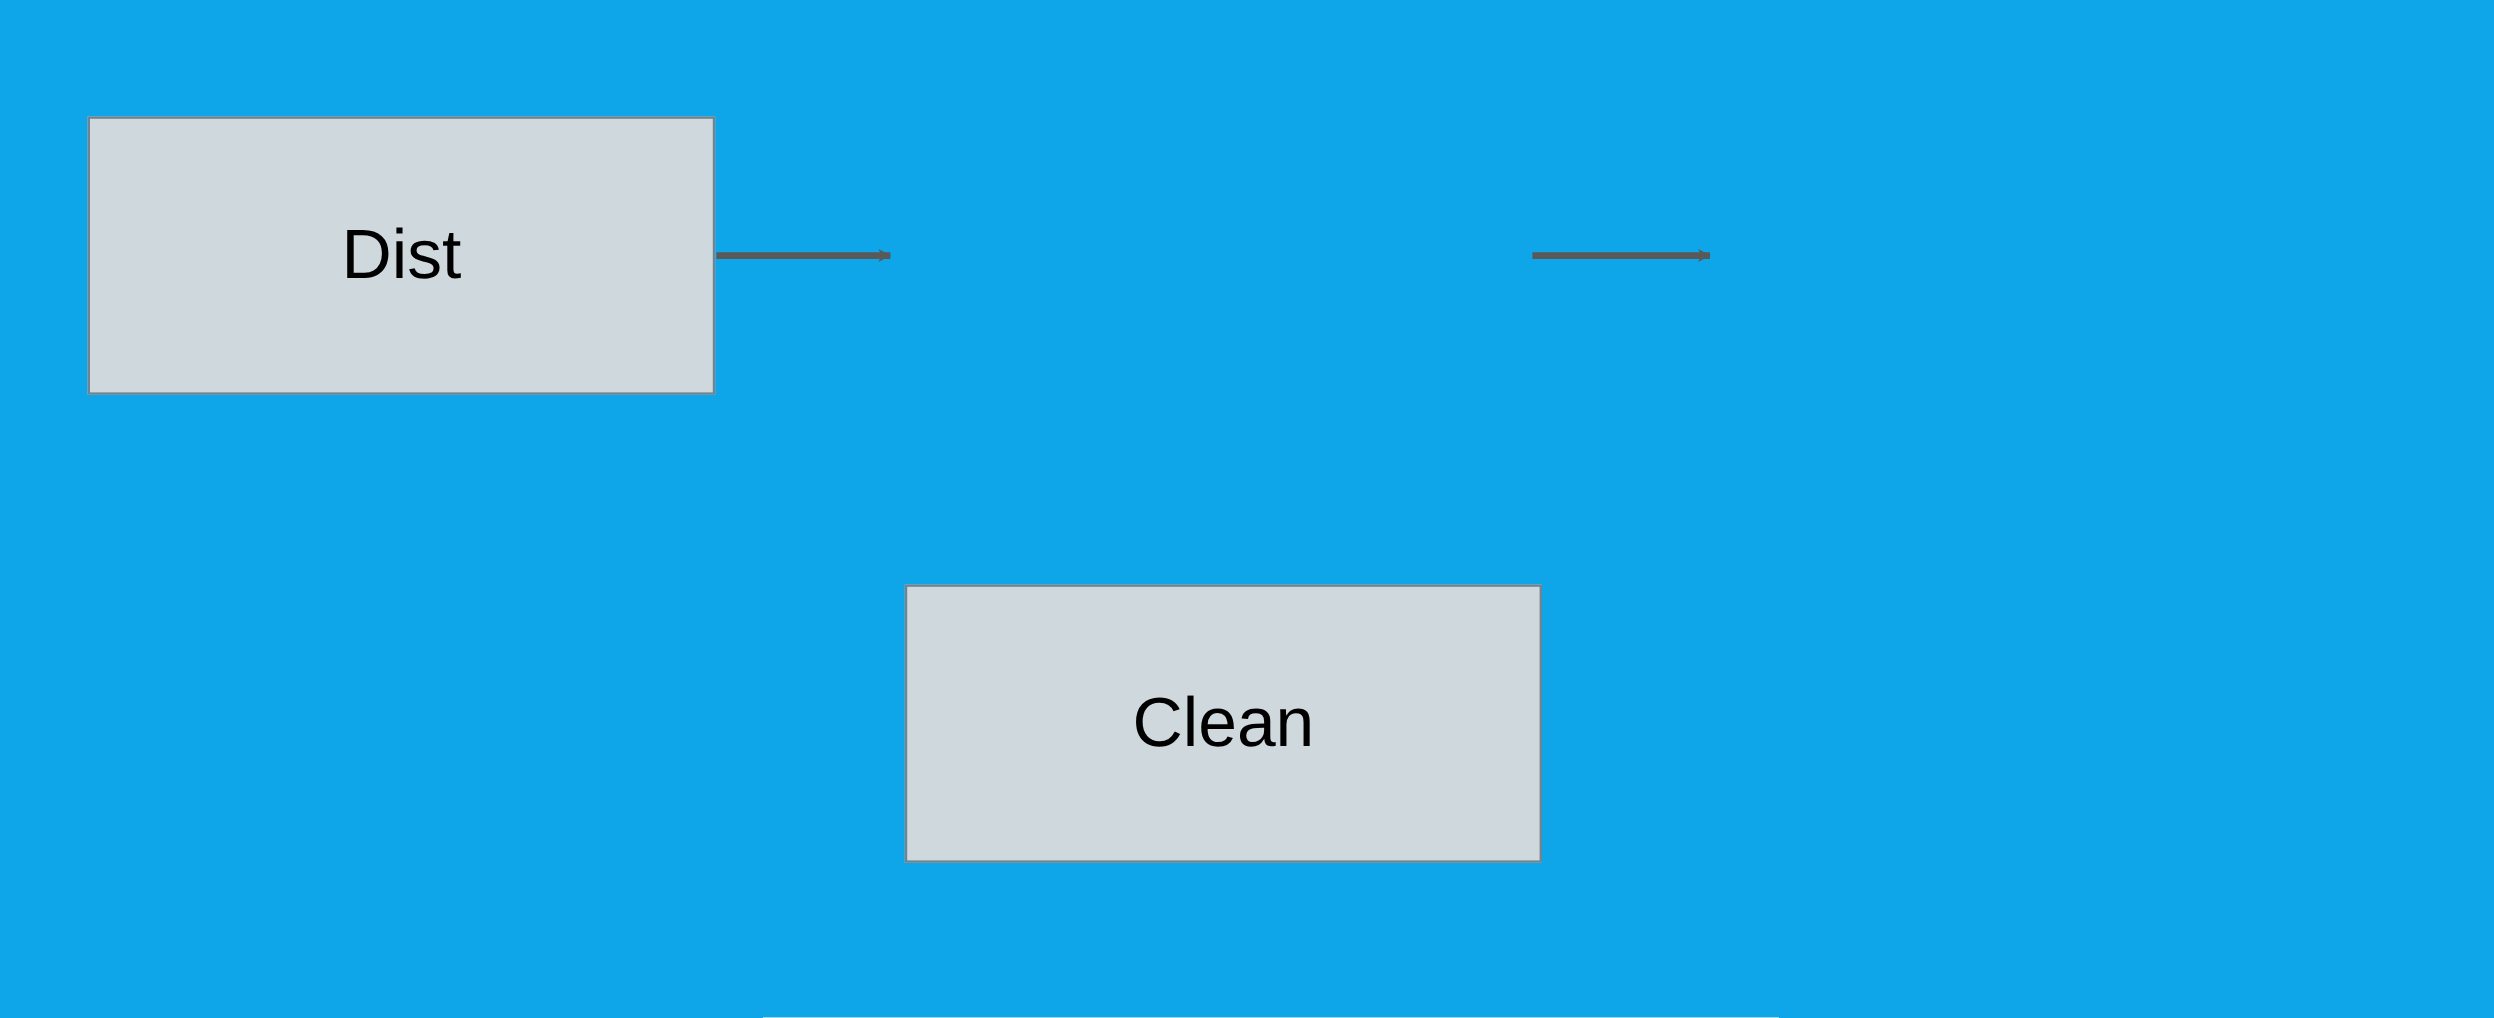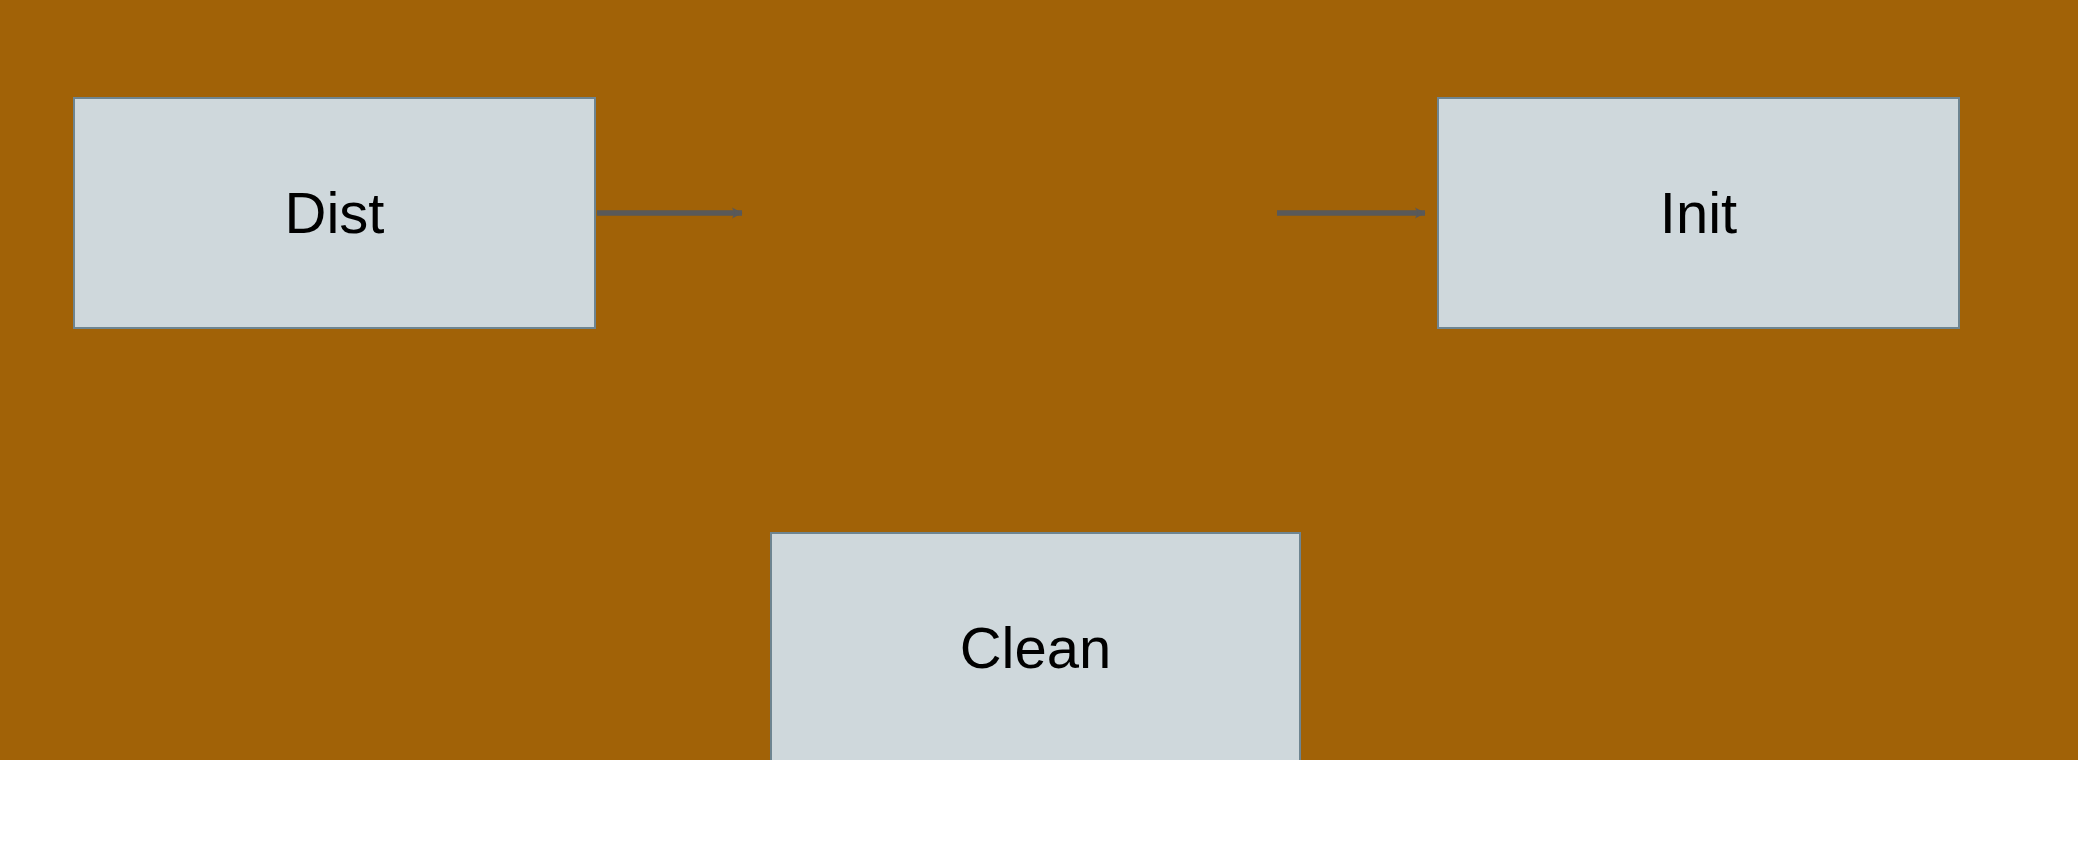--- a/index.html
+++ b/index.html
@@ -6,22 +6,22 @@
     margin: 0;
     padding: 0;
     background: #ffffff;
   }
   body {
     font-family: "Liberation Sans", sans-serif;
   }
   #canvas {
     position: relative;
     width: 2078px;
-    height: 760px;
-    background: #a16207;
+    height: 848px;
+    background: #0ea5e9;
     overflow: hidden;
   }
   .node {
     position: absolute;
     box-sizing: border-box;
     background: #cfd8dc;
     border: 2px solid #6e8591;
     display: flex;
     align-items: center;
     justify-content: center;
@@ -40,21 +40,21 @@
     left: 0;
     top: 0;
     width: 2078px;
     height: 848px;
     pointer-events: none;
   }
   
   #node-dist    { left: 73px;   top: 97px;  width: 523px; height: 232px; }
   #node-compile { left: 754px;  top: 97px;  width: 522px; height: 232px; }
   #node-init    { left: 1437px; top: 97px;  width: 523px; height: 232px; }
-  #node-clean   { left: 754px;  top: 532px; width: 531px; height: 232px; margin-left: 16px; }
+  #node-clean   { left: 754px;  top: 487px; width: 531px; height: 232px; }
 </style>
 </head>
 <body>
 
 <div id="canvas">
 
   <svg class="edge-layer" width="2078" height="848" viewBox="0 0 2078 848" xmlns="http://www.w3.org/2000/svg">
     <defs>
       <marker id="arrowhead" markerWidth="12" markerHeight="12" refX="10.5" refY="6" orient="auto" markerUnits="userSpaceOnUse">
         <path d="M0.5,0.6 L11,6 L0.5,11.4 L3.2,6 Z" fill="#595959"></path>
@@ -68,21 +68,18 @@
     <g>
       <line x1="1277" y1="213" x2="1425" y2="213" stroke="#595959" stroke-width="5.5" marker-end="url(#arrowhead)"></line>
     </g>
   </svg>
 
   <div class="node" id="node-dist">
     <span class="node-label">Dist</span>
   </div>
 
 
-  <div class="node" id="node-init">
-    <span class="node-label">Init</span>
-  </div>
 
   <div class="node" id="node-clean">
     <span class="node-label">Clean</span>
   </div>
 
 </div>
 
 </body></html>

